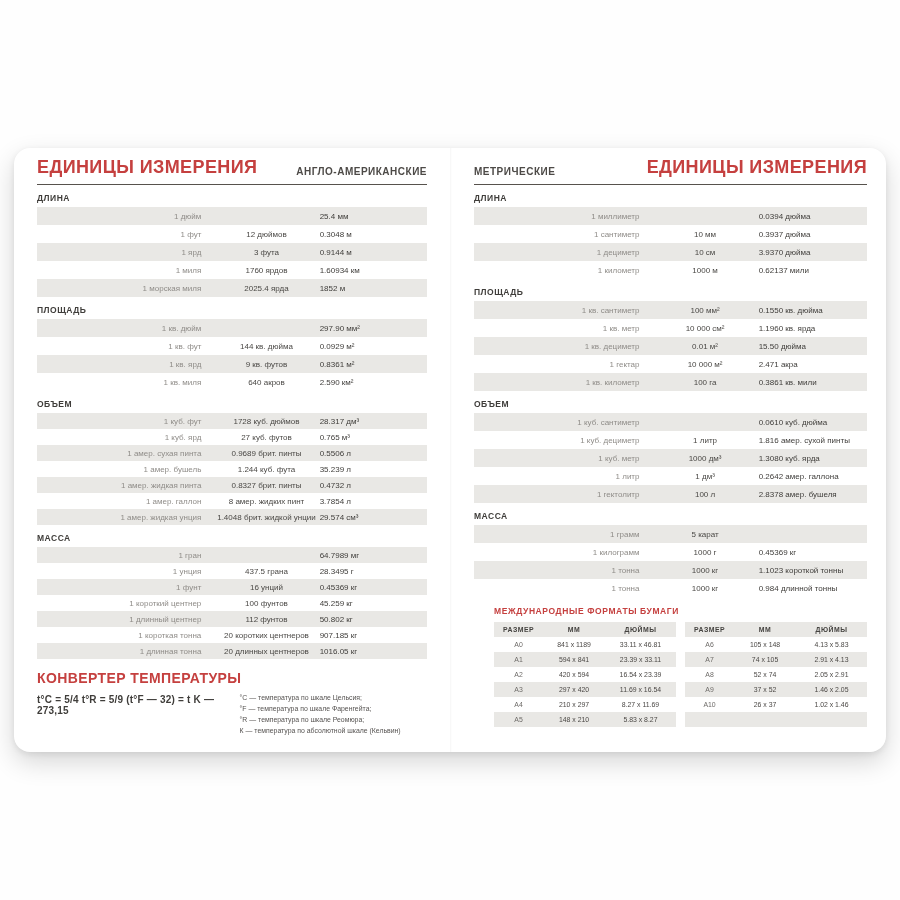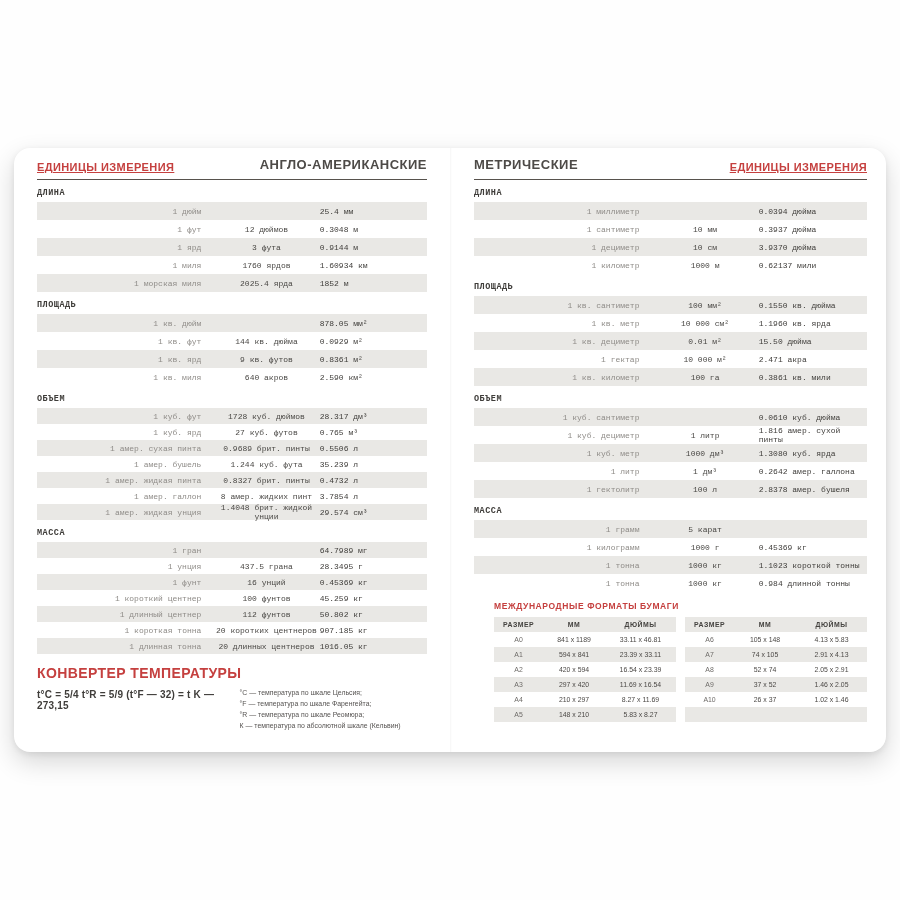--- a/index.html
+++ b/index.html
@@ -13,24 +13,24 @@
   }
   .book::after { 
     content:""; position:absolute; left:50%; top:0; width:2px; height:100%;
     background:linear-gradient(to right, rgba(0,0,0,0.035), rgba(0,0,0,0));
   }
   .page { width:50%; height:100%; padding:9px 23px 10px 23px; }
   .page.right { padding-left:24px; padding-right:19px; }
 
   .page-header { display:flex; justify-content:space-between; align-items:flex-end;
     border-bottom:1.5px solid var(--rule); padding-bottom:6px; }
-  .page-title { color:var(--accent); font-weight:bold; font-size:11px; letter-spacing:0.4px;text-decoration:underline; }
-  .page-subtitle { color:#4d4a47; font-weight:bold; font-size:13px; letter-spacing:0.5px; padding-bottom:1px; }
-
-  .section { margin-top:8px;font-family:Liberation Mono, monospace; }
+  .page-title { color:var(--accent); font-weight:bold; font-size:18px; letter-spacing:0.4px; }
+  .page-subtitle { color:#4d4a47; font-weight:bold; font-size:10px; letter-spacing:0.5px; padding-bottom:1px; }
+
+  .section { margin-top:8px; }
   .section-title { font-size:8.5px; font-weight:bold; color:var(--ink); letter-spacing:0.5px; margin-bottom:4px; }
 
   .t-body { width:100%; }
   .t-row { display:flex; align-items:center; height:18px; font-size:8px; }
   .rows7 .t-row { height:16px; }
   .t-row:nth-child(odd) { background:var(--rowbg); }
   .t-row > div:nth-child(1) { width:38%; text-align:right; color:var(--labelgray); padding-right:14px;margin-left:47px; }
   .t-row > div:nth-child(2) { width:30%; text-align:center; color:#4a4845; }
   .t-row > div:nth-child(3) { width:32%; text-align:left; color:var(--ink); padding-left:2px; }
 
@@ -99,21 +99,21 @@
             </div>
           </div>
       </div>
 
       <div class="section">
         <div class="section-title">ПЛОЩАДЬ</div>
         <div class="t-body rows5">
             <div class="t-row">
               <div>1 кв. дюйм</div>
               <div></div>
-              <div>878.05 мм²</div>
+              <div>297.90 мм²</div>
             </div>
             <div class="t-row">
               <div>1 кв. фут</div>
               <div>144 кв. дюйма</div>
               <div>0.0929 м²</div>
             </div>
             <div class="t-row">
               <div>1 кв. ярд</div>
               <div>9 кв. футов</div>
               <div>0.8361 м²</div>

